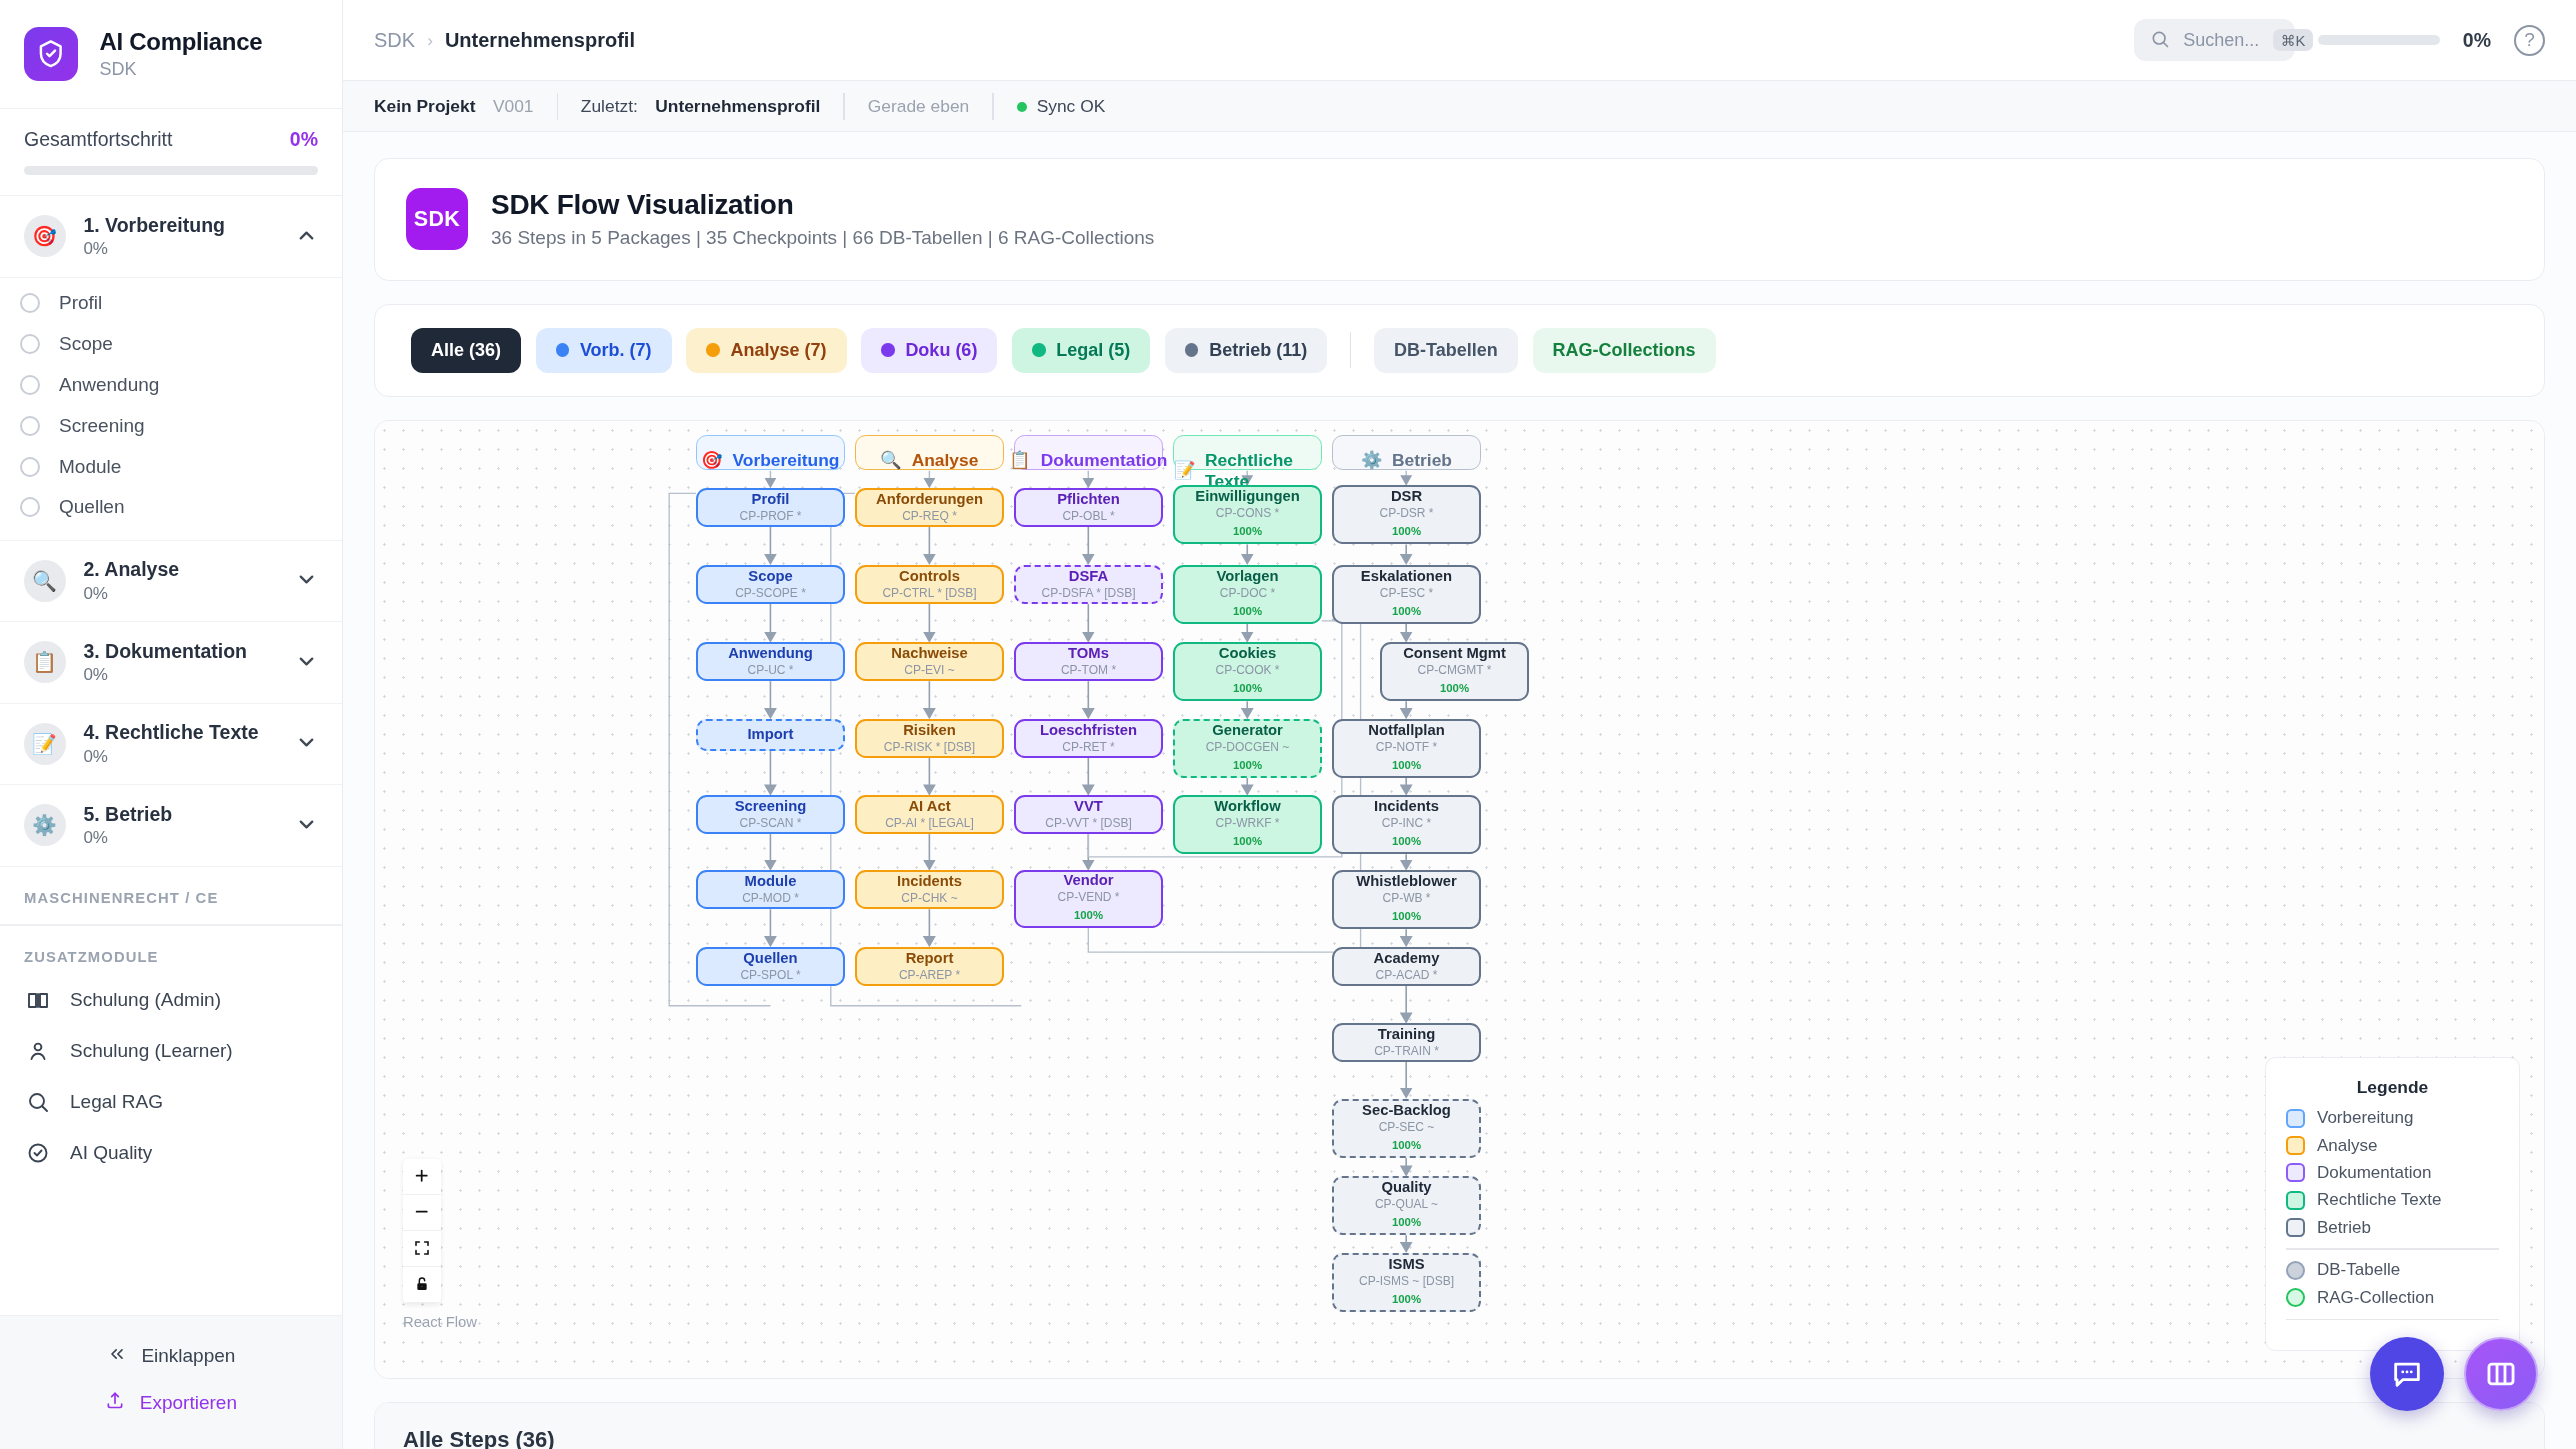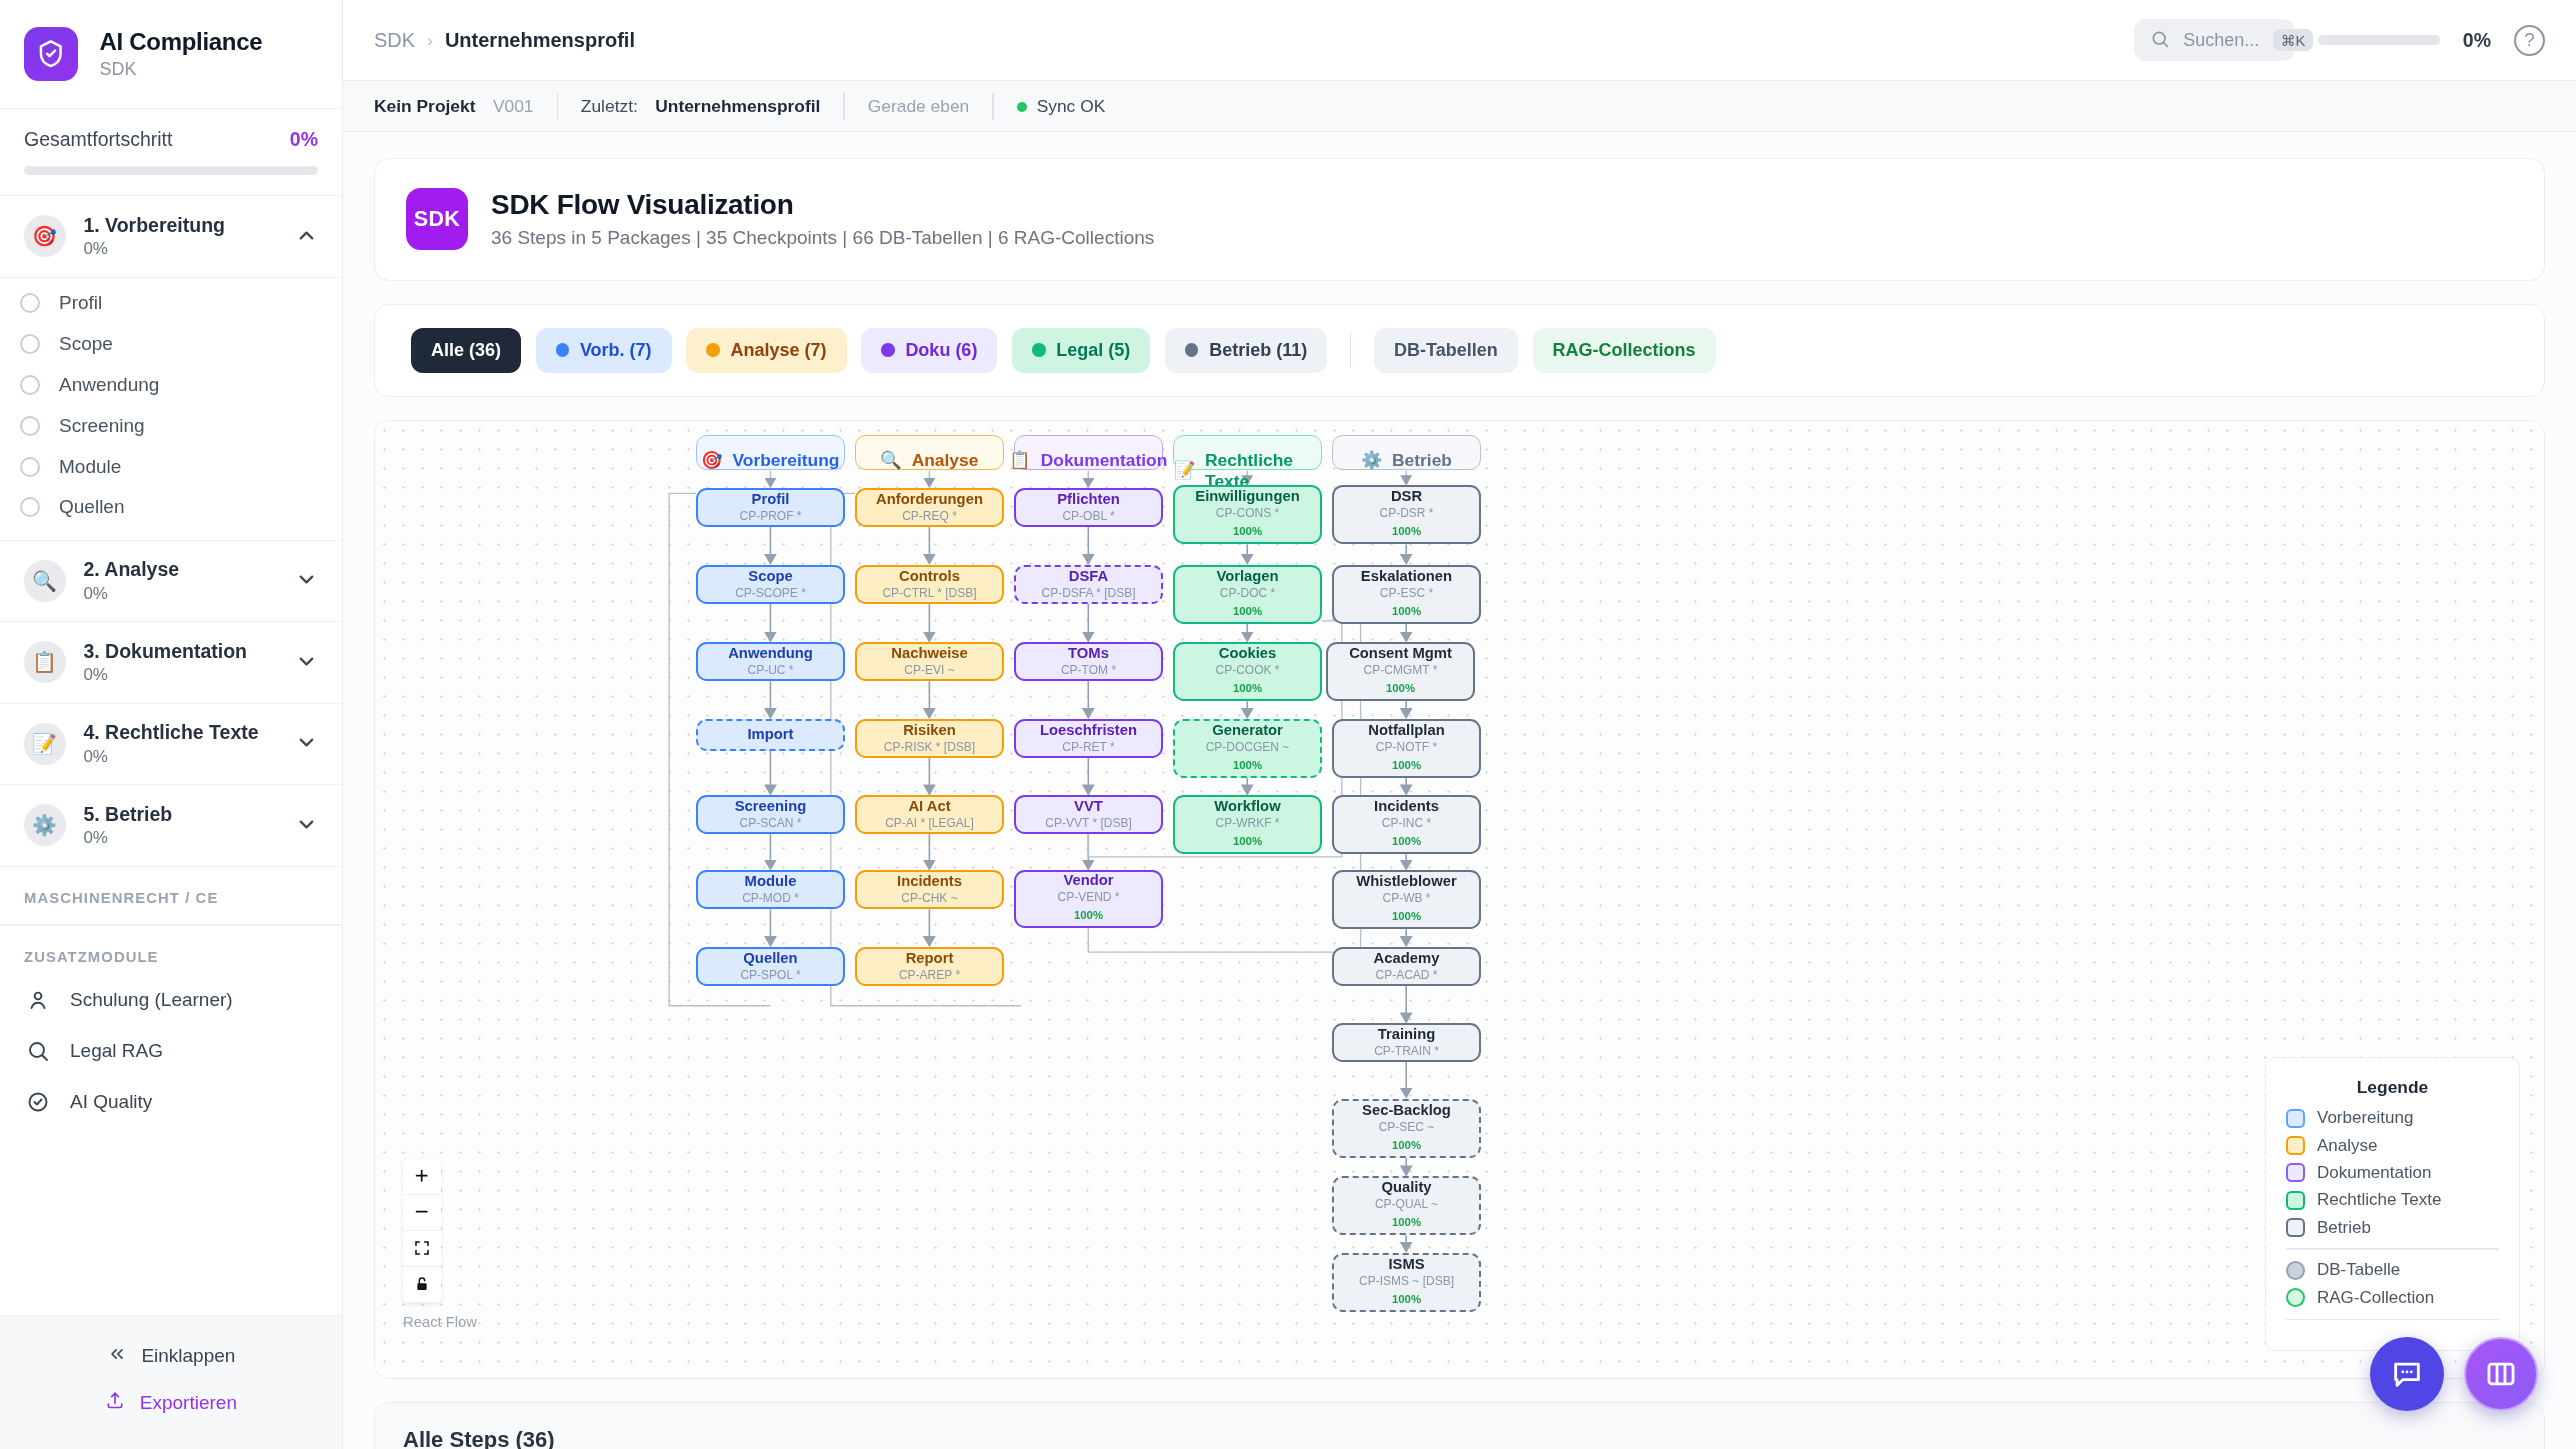--- a/index.html
+++ b/index.html
@@ -318,20 +318,30 @@
             <div class="sb-sec-title">5. Betrieb</div>
             <div class="sb-sec-pct">0%</div>
           </div>
           <span><svg class="chev" viewBox="0 0 24 24" fill="none" stroke="#1f2937" stroke-width="2.4" stroke-linecap="round" stroke-linejoin="round">
               <polyline points="6 9 12 15 18 9"></polyline>
             </svg></span>
         </div>
         <div class="sb-group-label">MASCHINENRECHT / CE</div>
         <div class="sb-div"></div>
         <div class="sb-group-label">ZUSATZMODULE</div>
+        <div class="sb-link">
+          <span class="sb-link-icon">
+            <svg width="24" height="24" viewBox="0 0 24 24" fill="none" stroke="#3a4452" stroke-width="1.9" stroke-linecap="round" stroke-linejoin="round">
+              <path d="M3 6h7v13H3z"></path>
+              <path d="M14 6h7v13h-7z"></path>
+              <line x1="12" y1="6" x2="12" y2="19"></line>
+            </svg>
+          </span>
+          <span class="sb-link-label">Schulung (Admin)</span>
+        </div>
         <div class="sb-link">
           <span class="sb-link-icon">
             <svg width="24" height="24" viewBox="0 0 24 24" fill="none" stroke="#3a4452" stroke-width="1.9" stroke-linecap="round" stroke-linejoin="round">
               <circle cx="12" cy="8" r="3.4"></circle>
               <path d="M5.5 20c1.2-3.6 4-5.3 6.5-5.3s5.3 1.7 6.5 5.3"></path>
             </svg>
           </span>
           <span class="sb-link-label">Schulung (Learner)</span>
         </div>
         <div class="sb-link">
@@ -654,21 +664,21 @@
               <div class="node-code">CP-DSR *</div>
               <div class="node-pct">100%</div>
               <div class="node-bar"></div>
             </div>
             <div class="node" style="left: 957px; top: 144px; width: 149px; height: 59px; background: rgb(238, 241, 245); border-color: rgb(100, 116, 139); border-style: solid; color: rgb(31, 41, 55);">
               <div class="node-title">Eskalationen</div>
               <div class="node-code">CP-ESC *</div>
               <div class="node-pct">100%</div>
               <div class="node-bar"></div>
             </div>
-            <div class="node" style="left: 951px; top: 221px; width: 149px; height: 59px; background: rgb(238, 241, 245); border-color: rgb(100, 116, 139); border-style: solid; color: rgb(31, 41, 55);">
+            <div class="node" style="left: 1005px; top: 221px; width: 149px; height: 59px; background: rgb(238, 241, 245); border-color: rgb(100, 116, 139); border-style: solid; color: rgb(31, 41, 55);">
               <div class="node-title">Consent Mgmt</div>
               <div class="node-code">CP-CMGMT *</div>
               <div class="node-pct">100%</div>
               <div class="node-bar"></div>
             </div>
             <div class="node" style="left: 957px; top: 298px; width: 149px; height: 59px; background: rgb(238, 241, 245); border-color: rgb(100, 116, 139); border-style: solid; color: rgb(31, 41, 55);">
               <div class="node-title">Notfallplan</div>
               <div class="node-code">CP-NOTF *</div>
               <div class="node-pct">100%</div>
               <div class="node-bar"></div>

